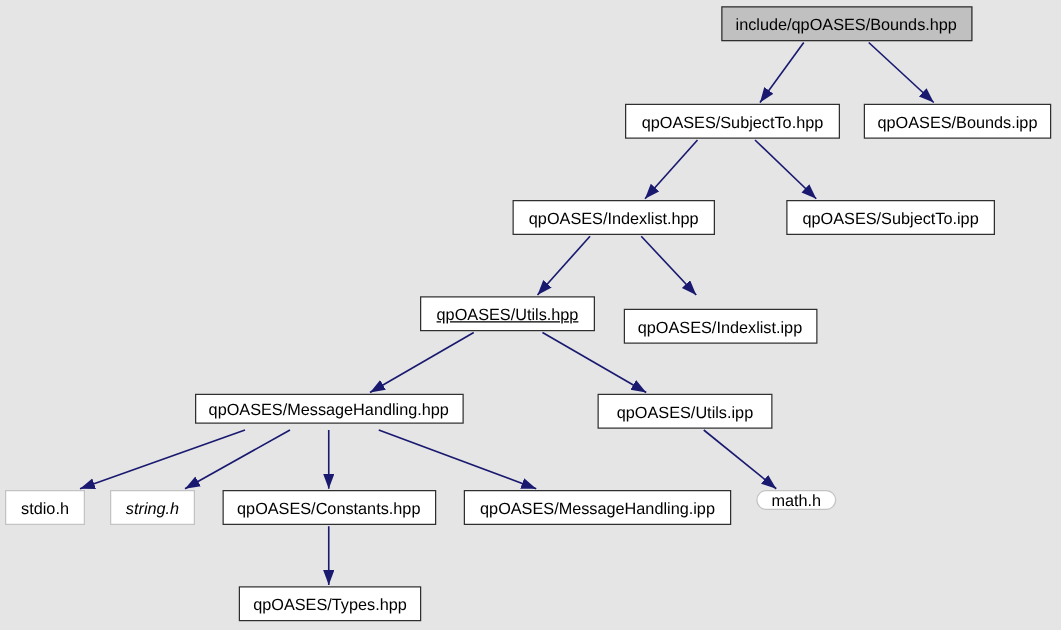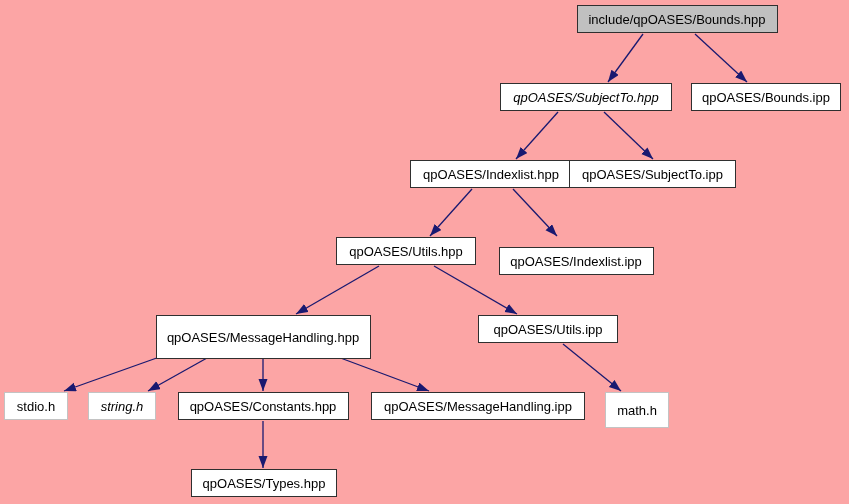--- a/index.html
+++ b/index.html
@@ -1,21 +1,21 @@
 <!DOCTYPE html>
 <html><head>
 <meta charset="utf-8">
 <style>
   * { margin: 0; padding: 0; box-sizing: border-box; }
   html, body { background: #ffffff; }
   .canvas {
     position: relative;
     width: 849px;
     height: 504px;
-    background: #fca5a5;
+    background: #e5e5e5;
     font-family: "Liberation Sans", "DejaVu Sans", sans-serif;
     overflow: hidden;
   }
   #edge-layer {
     position: absolute;
     left: 0; top: 0;
     width: 849px; height: 504px;
     z-index: 1;
   }
   .node {
@@ -54,28 +54,28 @@
       <line x1="434" y1="266" x2="517" y2="314" stroke="#191970" stroke-width="1.3" marker-end="url(#arrow)"></line>
       <line x1="196" y1="344" x2="64" y2="391" stroke="#191970" stroke-width="1.3" marker-end="url(#arrow)"></line>
       <line x1="232" y1="344" x2="148" y2="391" stroke="#191970" stroke-width="1.3" marker-end="url(#arrow)"></line>
       <line x1="263" y1="344" x2="263" y2="391" stroke="#191970" stroke-width="1.3" marker-end="url(#arrow)"></line>
       <line x1="303" y1="344" x2="429" y2="391" stroke="#191970" stroke-width="1.3" marker-end="url(#arrow)"></line>
       <line x1="563" y1="344" x2="621" y2="391" stroke="#191970" stroke-width="1.3" marker-end="url(#arrow)"></line>
       <line x1="263" y1="421" x2="263" y2="468" stroke="#191970" stroke-width="1.3" marker-end="url(#arrow)"></line>
     </svg>
   <div id="node-layer">
       <div class="node root" style="left: 576.5px; top: 5px; width: 201px; height: 28px;">include/qpOASES/Bounds.hpp</div>
-      <div class="node internal" style="left: 500px; top: 83px; width: 172px; height: 28px; font-style: italic;">qpOASES/SubjectTo.hpp</div>
+      <div class="node internal" style="left: 500px; top: 83px; width: 172px; height: 28px;">qpOASES/SubjectTo.hpp</div>
       <div class="node internal" style="left: 691px; top: 83px; width: 150px; height: 28px; text-align: right;">qpOASES/Bounds.ipp</div>
       <div class="node internal" style="left: 410px; top: 160px; width: 162px; height: 28px;">qpOASES/Indexlist.hpp</div>
-      <div class="node internal" style="left: 569px; top: 160px; width: 167px; height: 28px; text-align: center;">qpOASES/SubjectTo.ipp</div>
-      <div class="node internal" style="left: 336px; top: 237px; width: 140px; height: 28px;">qpOASES/Utils.hpp</div>
+      <div class="node internal" style="left: 629px; top: 160px; width: 167px; height: 28px; text-align: center;">qpOASES/SubjectTo.ipp</div>
+      <div class="node internal" style="left: 336px; top: 237px; width: 140px; height: 28px; text-decoration: underline;">qpOASES/Utils.hpp</div>
       <div class="node internal" style="left: 498.5px; top: 247px; width: 155px; height: 28px;">qpOASES/Indexlist.ipp</div>
-      <div class="node internal" style="left: 155.5px; top: 315px; width: 215px; height: 44px;">qpOASES/MessageHandling.hpp</div>
+      <div class="node internal" style="left: 155.5px; top: 315px; width: 215px; height: 24px;">qpOASES/MessageHandling.hpp</div>
       <div class="node internal" style="left: 478px; top: 315px; width: 140px; height: 28px;">qpOASES/Utils.ipp</div>
       <div class="node system" style="left: 4px; top: 392px; width: 64px; height: 28px; text-align: center;">stdio.h</div>
       <div class="node system" style="left: 88px; top: 392px; width: 68px; height: 28px; font-style: italic;">string.h</div>
       <div class="node internal" style="left: 177.5px; top: 392px; width: 171px; height: 28px;">qpOASES/Constants.hpp</div>
       <div class="node internal" style="left: 371px; top: 392px; width: 214px; height: 28px;">qpOASES/MessageHandling.ipp</div>
-      <div class="node system" style="left: 605px; top: 392px; width: 64px; height: 36px;">math.h</div>
+      <div class="node system" style="left: 605px; top: 392px; width: 64px; height: 16px; border-radius: 11px;">math.h</div>
       <div class="node internal" style="left: 191px; top: 469px; width: 146px; height: 28px;">qpOASES/Types.hpp</div>
     </div>
 </div>
 
 </body></html>

